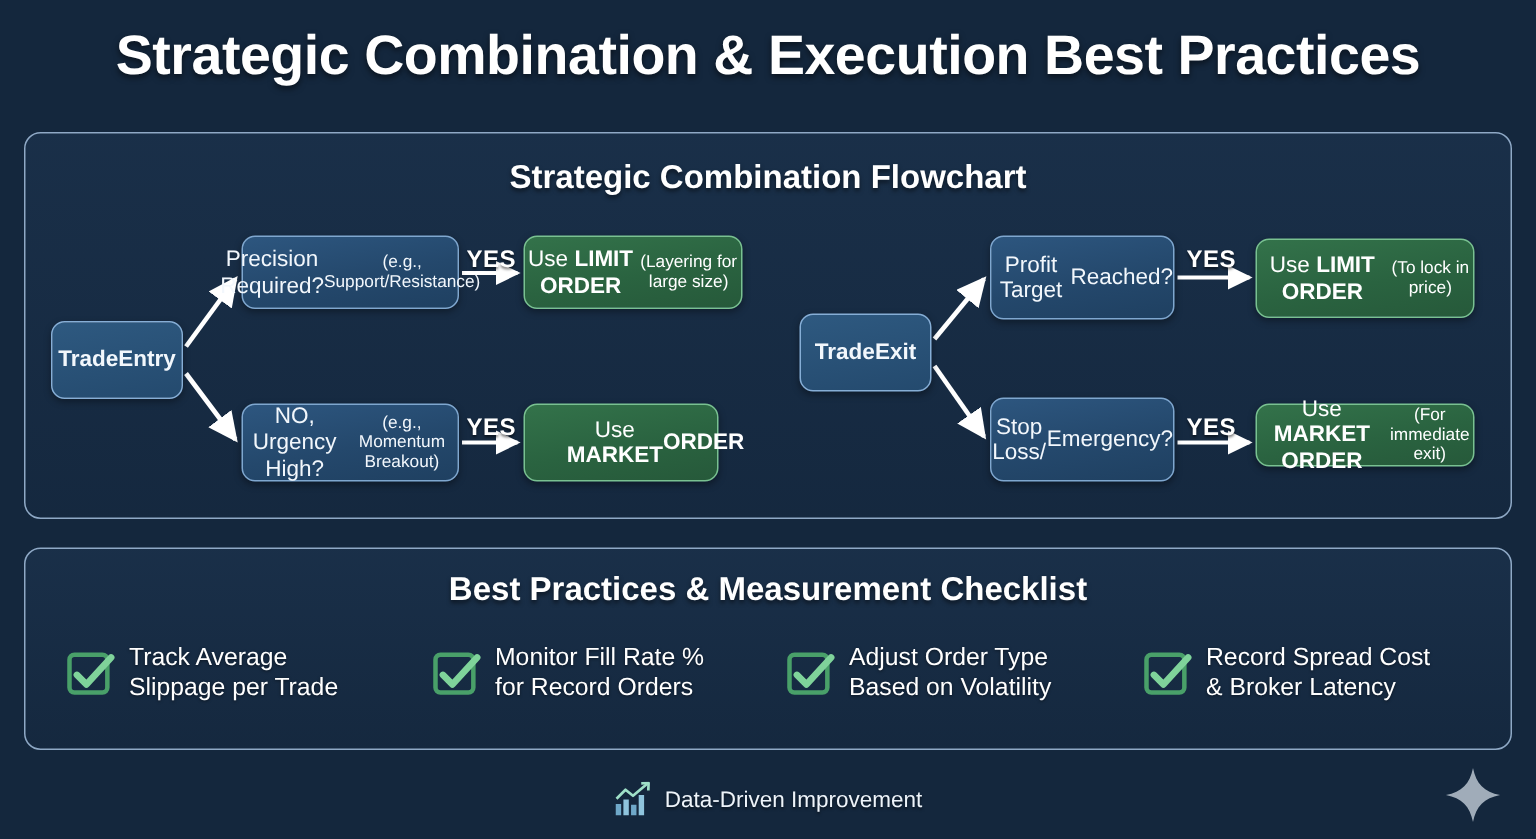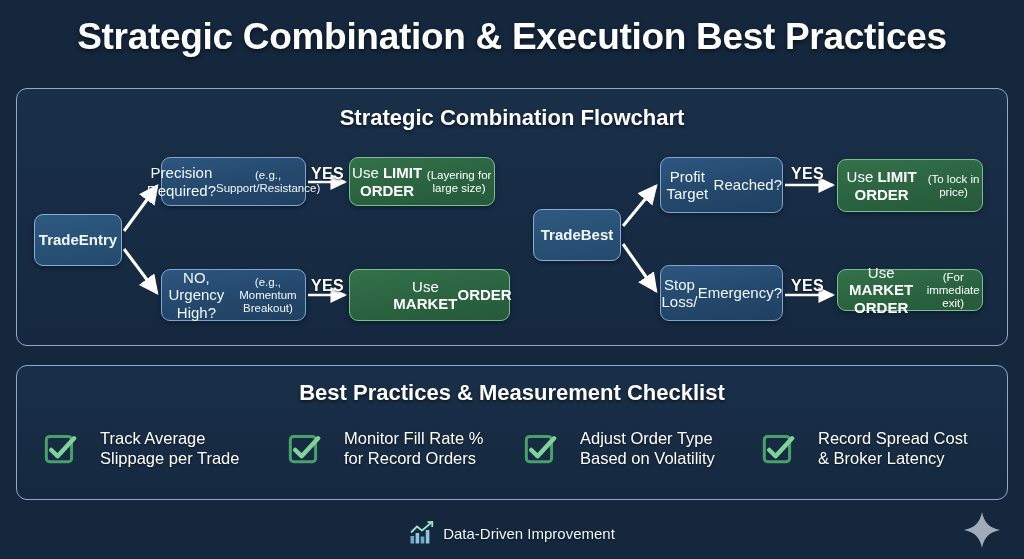--- a/index.html
+++ b/index.html
@@ -80,21 +80,21 @@
   .node .l2{ font-size:15px; }
   .node.start .l1, .node.start .l2{ font-size:15px; font-weight:bold; }
   .node .sub{ font-size:11.5px; margin-top:1px; }
   .node .l1 b, .node .l2 b{ font-weight:bold; }
 
   
   #n-entry      { left:34px;  top:214px; width:88px;  height:52px; }
   #n-precision  { left:161px; top:157px; width:145px; height:49px; }
   #n-urgency    { left:161px; top:269px; width:145px; height:52px; }
   #n-limit1     { left:349px; top:157px; width:146px; height:49px; }
-  #n-market1    { left:349px; top:269px; width:161px; height:52px;padding-left:46px; }
+  #n-market1    { left:349px; top:269px; width:130px; height:52px;padding-left:46px; }
 
   #n-exit       { left:533px; top:209px; width:88px;  height:52px; }
   #n-profit     { left:660px; top:157px; width:123px; height:56px; }
   #n-stoploss   { left:660px; top:265px; width:123px; height:56px; }
   #n-limit2     { left:837px; top:159px; width:146px; height:53px; }
   #n-market2    { left:837px; top:269px; width:146px; height:42px; }
 
   
   .yes-label{
     position:absolute;
@@ -106,21 +106,21 @@
   #yes2{ left:311px; top:277px; }
   #yes3{ left:791px; top:165px; }
   #yes4{ left:791px; top:277px; }
 
   
   #wires{ position:absolute; left:0; top:0; width:1024px; height:559px; pointer-events:none; }
 
   
   .check-item{
     position:absolute;
-    display:flex; align-items:center; gap:23px;
+    display:flex; align-items:center; gap:9px;
     top:428px;
   }
   #ci0{ left:44px; }
   #ci1{ left:288px; }
   #ci2{ left:524px; }
   #ci3{ left:762px; }
   .check-box{ width:33px; height:33px; flex:0 0 33px; }
   .check-text{
     font-size:16.5px; line-height:1.22; color:#ffffff;
     text-shadow:0 1px 2px rgba(0,0,0,.5);
@@ -190,21 +190,21 @@
     <div class="sub">(Layering for large size)</div>
   </div>
 
   <div class="node green" id="n-market1">
     <div class="l1"><span>Use </span><b>MARKET</b></div>
     <div class="l2"><b>ORDER</b></div>
   </div>
 
   <div class="node blue start" id="n-exit">
     <div class="l1">Trade</div>
-    <div class="l2">Best</div>
+    <div class="l2">Exit</div>
   </div>
 
   <div class="node blue" id="n-profit">
     <div class="l1">Profit Target</div>
     <div class="l2">Reached?</div>
   </div>
 
   <div class="node blue" id="n-stoploss">
     <div class="l1">Stop Loss/</div>
     <div class="l2">Emergency?</div>

